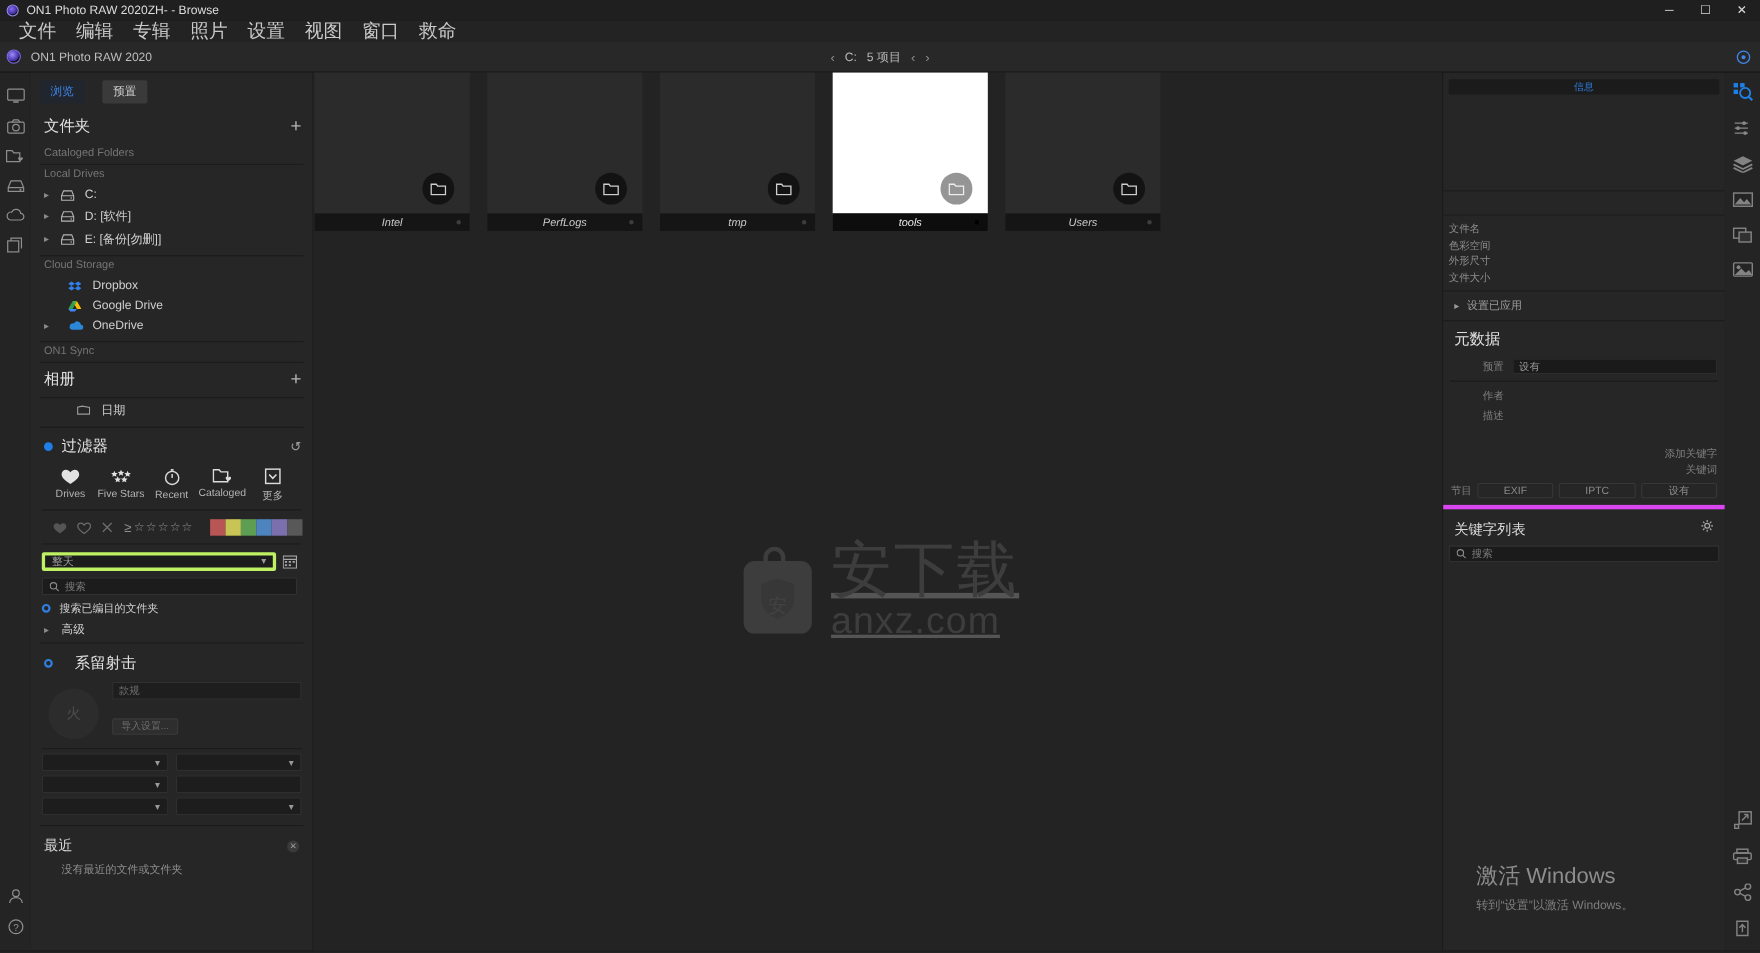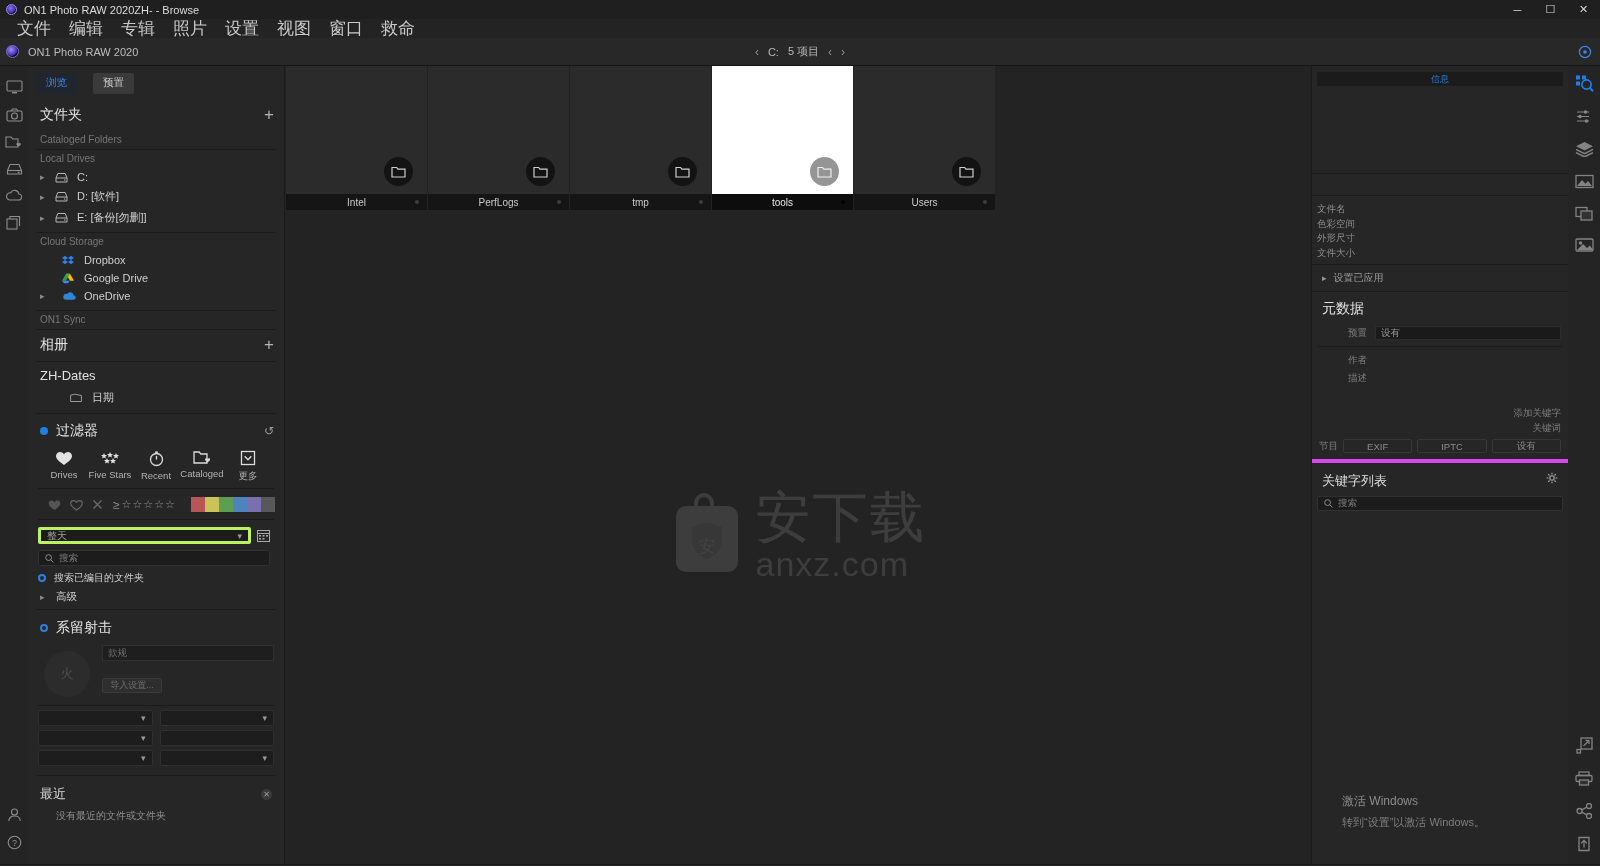--- a/index.html
+++ b/index.html
@@ -109,40 +109,40 @@
   .recent .hd { display:flex; align-items:center; }
   .recent .hd .t { font-size:13px; color:#d8d8d8; }
   .recent .hd .x { margin-left:auto; width:11px; height:11px; border-radius:50%;
     background:#3a3a3a; color:#9c9c9c; font-size:8px; display:flex;
     align-items:center; justify-content:center; }
   .recent .empty { font-size:10px; color:#8e8e8e; padding:6px 0 0 16px; }
 
   
   .center { flex:1; background:#232323; display:flex; flex-direction:column;
     position:relative; }
-  .filmstrip { height:144px; background:#232323; display:flex; gap:1px;
-    padding-left:1px; }
+  .filmstrip { height:144px; background:#232323; display:flex; gap:16px;
+    padding-left:1px;font-style:italic; }
   .cell { width:141px; background:#2b2b2b; display:flex; flex-direction:column;
     position:relative; }
   .cell .thumb { flex:1; position:relative; }
   .cell.selected { background:#3a3a3a; }
   .cell.selected .thumb { background:#ffffff; }
   .cell .fold { position:absolute; right:14px; bottom:8px; width:29px; height:29px;
     border-radius:50%; background:rgba(0,0,0,.55); display:flex;
     align-items:center; justify-content:center; }
   .cell.selected .fold { background:rgba(130,130,130,.85); }
   .cell .cap { height:16px; background:#151515; display:flex; align-items:center;
     justify-content:center; font-size:10px; color:#cacaca; position:relative; }
   .cell .cap .dot { position:absolute; right:8px; width:4px; height:4px;
     border-radius:50%; background:#3d3d3d; }
   .cell.selected .cap { background:#0d0d0d; color:#e6e6e6; }
 
   .canvas { flex:1; background:#232323; display:flex; align-items:center;
     justify-content:center; }
-  .wm { display:flex; align-items:flex-start; gap:6px; opacity:.30; }
+  .wm { display:flex; align-items:flex-end; gap:6px; opacity:.30;text-decoration:underline; }
   .wm .txt { display:flex; flex-direction:column; }
 
   
   .rightpanel { width:257px; background:#262626; border-left:1px solid #1b1b1b;
     display:flex; flex-direction:column; }
   .infobtn { margin:6px 5px 0; height:14px; background:#1b1b1b; border-radius:2px;
     display:flex; align-items:center; justify-content:center; font-size:9px;
     color:#2f7fe0; }
   .preview-area { height:88px; border-bottom:1px solid #1c1c1c; }
   .thin-strip { height:22px; border-bottom:1px solid #1c1c1c; }
@@ -164,21 +164,21 @@
   .exifrow .b { flex:1; height:14px; border:1px solid #373737; border-radius:2px;
     display:flex; align-items:center; justify-content:center; color:#8b8b8b; }
   .kwhead { display:flex; padding:9px 10px 6px;
     border-top:4px solid #d946ef; margin-top:6px; }
   .kwhead .t { font-size:13px; color:#ddd; }
   .kwhead .g { margin-left:auto; color:#9a9a9a; }
   .kwsearch { margin:0 5px; height:15px; background:#1b1b1b; border:1px solid #313131;
     border-radius:2px; display:flex; align-items:center; gap:5px; padding:0 6px;
     font-size:9.5px; color:#7c7c7c; }
   .activate { margin-top:auto; padding:0 0 34px 30px; }
-  .activate .a1 { font-size:12px; color:#8d8d8d; }
+  .activate .a1 { font-size:20px; color:#8d8d8d; }
   .activate .a2 { font-size:11px; color:#7e7e7e; margin-top:5px; }
 
   
   .rrail { width:32px; background:#242424; padding-top:8px; display:flex;
     flex-direction:column; align-items:center; gap:17px; }
   .rrail .sp { flex:1; }
   .rrail svg { opacity:.62; }
   .rrail .act svg { opacity:1; }
 
   
@@ -365,21 +365,20 @@
 
     <div class="rule" style="margin-top:5px"></div>
     <div class="grouplabel">ON1 Sync</div>
     <div class="rule"></div>
 
     <div class="sechead">
       <div class="t">相册</div>
       <div class="plus">+</div>
     </div>
     <div class="rule"></div>
-    <div style="font-size:13px;color:#e0e0e0;padding:6px 12px 4px">ZH-Dates</div>
     <div class="row" style="padding-left:42px">
       <span class="ic">
           <svg width="12" height="10" viewBox="0 0 12 10">
             <path d="M.6 8.5V2.2l4.1-1 6.7 1.3v6z" fill="none" stroke="#9b9b9b" stroke-width="1"></path>
           </svg>
         </span>
       <span>日期</span>
     </div>
     <div class="rule" style="margin-top:5px"></div>
 
@@ -499,21 +498,21 @@
       <span style="font-size:10px">搜索已编目的文件夹</span>
     </div>
     <div class="row" style="padding:3px 12px 5px 12px;gap:8px">
       <span class="exp">▸</span>
       <span style="font-size:10.5px">高级</span>
     </div>
     <div class="rule"></div>
 
     <div class="sechead" style="padding:9px 10px 2px 12px">
       <span class="bullet hollow"></span>
-      <div class="t" style="margin-left:8px">系留射击</div>
+      <div class="t" style="margin-left:20px">系留射击</div>
     </div>
 
     <div class="tether">
       <div class="tcircle">火</div>
       <div>
         <div class="tinput">款规</div>
         <div class="tbtn">导入设置...</div>
       </div>
     </div>
     <div class="rule" style="margin:6px 10px 0"></div>

